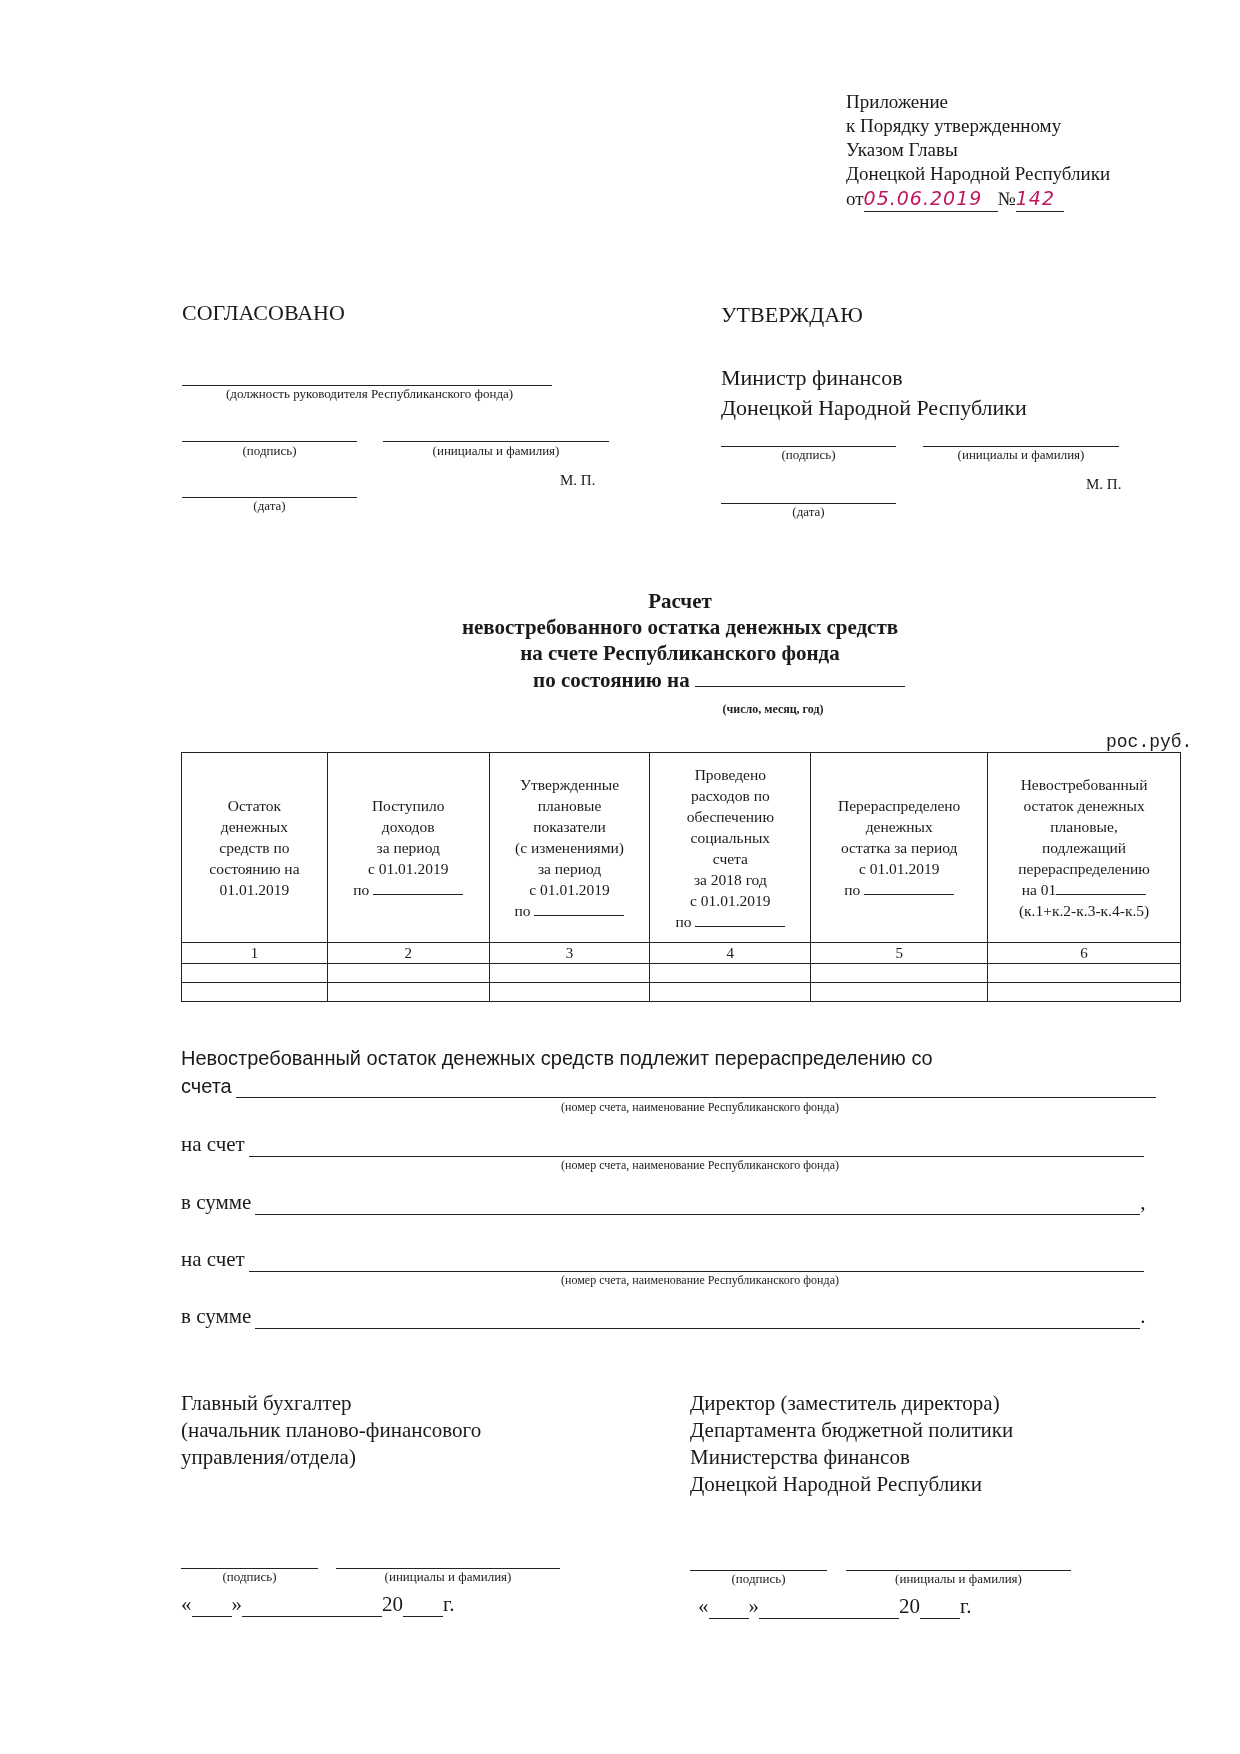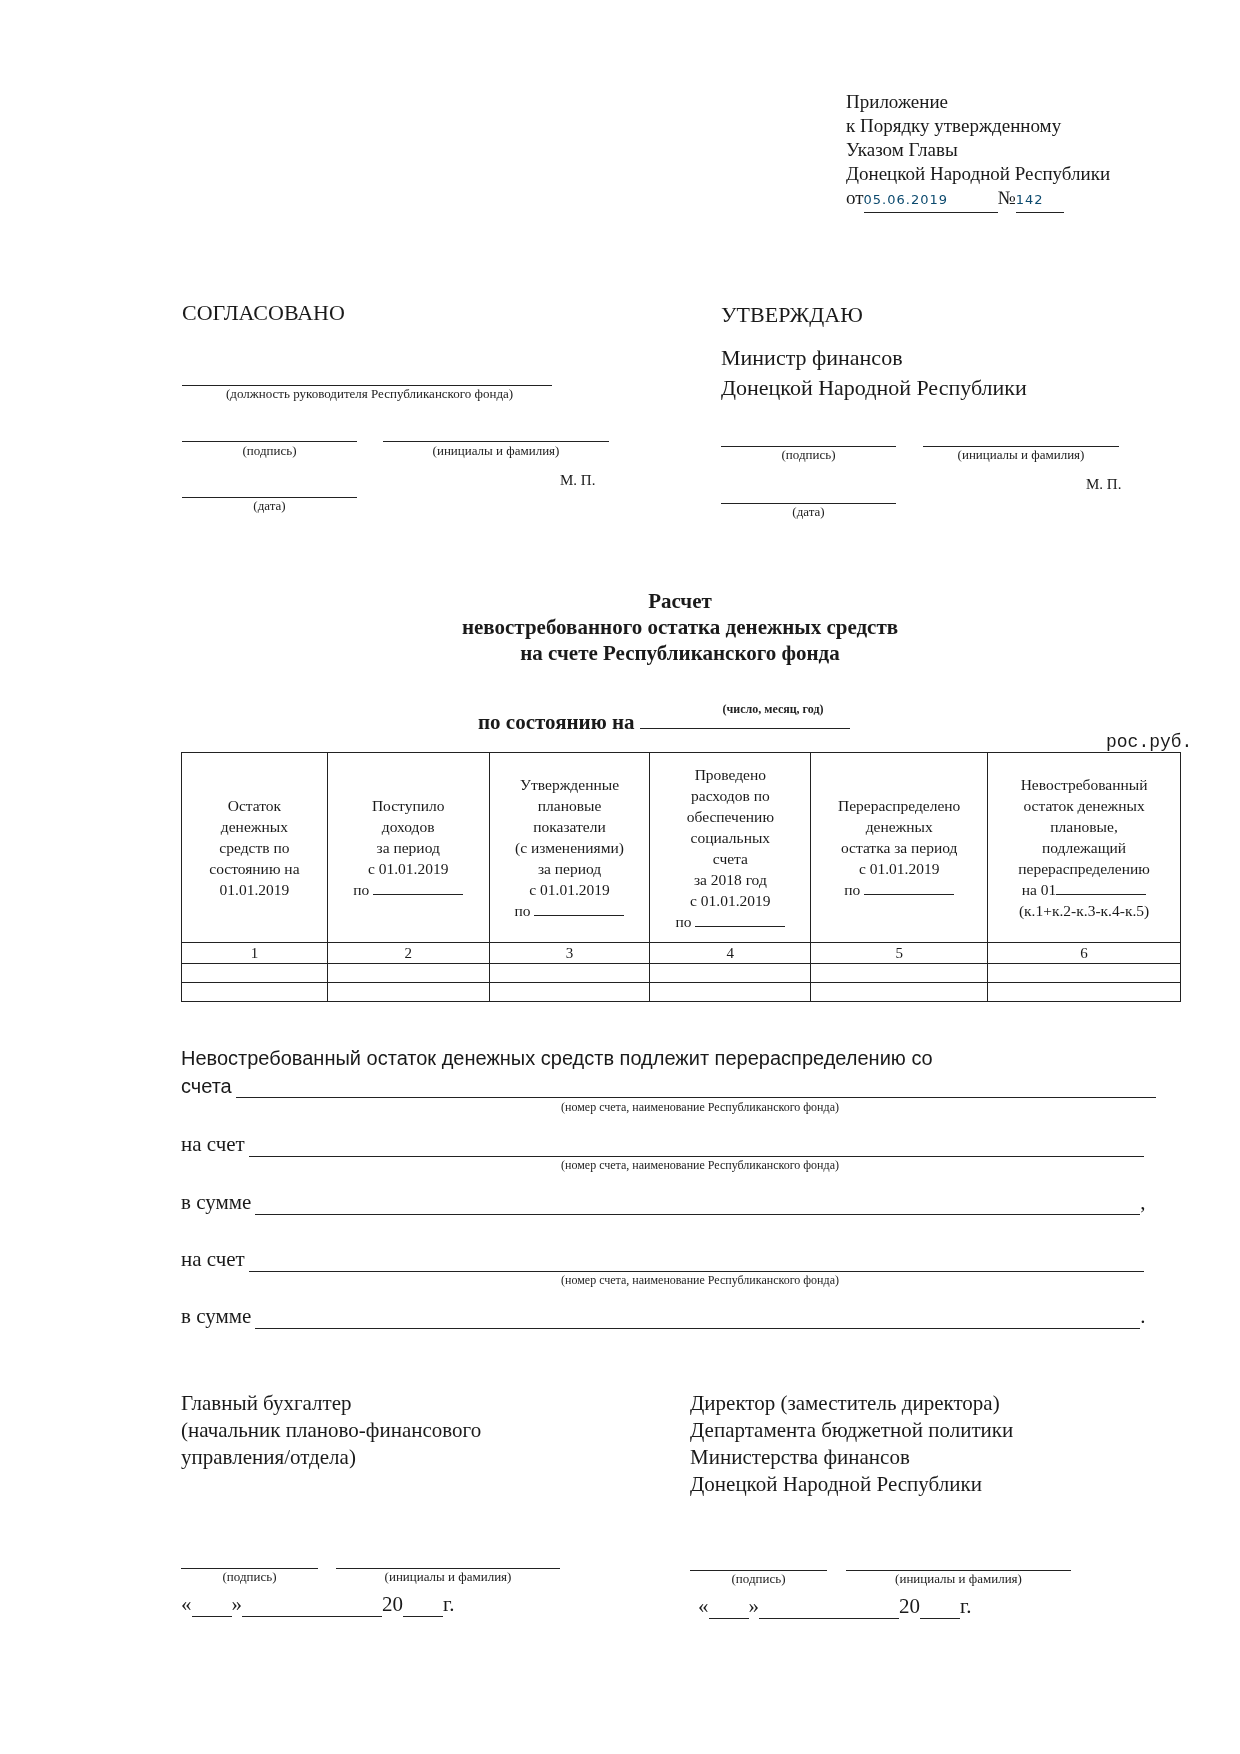--- a/index.html
+++ b/index.html
@@ -5,26 +5,26 @@
     html, body { margin: 0; padding: 0; background: #ffffff; }
     body { width: 1240px; height: 1754px; position: relative; overflow: hidden;
            font-family: "Liberation Serif", "DejaVu Serif", serif; color: #1a1a1a; }
     .abs { position: absolute; }
     .line { position: absolute; border-bottom: 1.5px solid #222; height: 0; }
     .cap { position: absolute; font-size: 13px; text-align: center; color: #222; }
 
     
     #appendix { left: 846px; top: 90px; font-size: 19px; line-height: 24px; }
     #appendix .row { white-space: nowrap; }
-    .hw { font-family: "DejaVu Sans", sans-serif; color: #0c4a6e; font-size: 13px; letter-spacing: 1px; }
+    .hw { font-family: "DejaVu Sans", sans-serif; font-style: italic; color: #be185d; font-size: 19px; letter-spacing: 1px; }
     .hw-u { display: inline-block; border-bottom: 1.5px solid #222; }
 
     
     .big { font-size: 22px; }
-    .mid { font-size: 22px; line-height: 30px; }
+    .mid { font-size: 22px; line-height: 30px; margin-top: 20px; }
 
     
     #title { left: 400px; top: 588px; width: 560px; text-align: center; font-weight: bold; font-size: 21px; line-height: 26px; }
 
     
     #calc-table { position: absolute; left: 181px; top: 752px; width: 1000px; border-collapse: collapse; font-size: 15.5px; }
     #calc-table td { border: 1.5px solid #222; text-align: center; vertical-align: middle; padding: 2px 4px; line-height: 21px; }
     #calc-table tr.hdr td { height: 185px; }
     #calc-table tr.nums td { height: 20px; font-size: 15px; line-height: 18px; padding: 0; }
     #calc-table tr.empty td { height: 18px; padding: 0; }
@@ -74,21 +74,21 @@
 <div class="line" style="left:923px; top:446px; width:196px;"></div>
 <div class="cap" style="left:923px; top:447px; width:196px;">(инициалы и фамилия)</div>
 <div class="abs" style="left:1086px; top:476px; font-size:15px;">М. П.</div>
 <div class="line" style="left:721px; top:503px; width:175px;"></div>
 <div class="cap" style="left:721px; top:504px; width:175px;">(дата)</div>
 
 <div id="title" class="abs">
   <div>Расчет</div>
   <div>невостребованного остатка денежных средств</div>
   <div>на счете Республиканского фонда</div>
-  <div style="text-align:left; padding-left:78px;margin-top:42px;">
+  <div style="text-align:center; padding-left:78px;">
     <span>по состоянию на</span>
     <span style="display:inline-block; width:210px; border-bottom:1.5px solid #222; height:20px; vertical-align:baseline;"></span>
   </div>
 </div>
 <div class="cap" style="left:668px; top:702px; width:210px; font-weight:bold; font-size:12px;">(число, месяц, год)</div>
 
 <div class="abs" style="left:1106px; top:732px; font-size:18px; font-family:Liberation Mono, monospace;text-align:center;">рос.руб.</div>
 
 <table id="calc-table">
   <colgroup>

